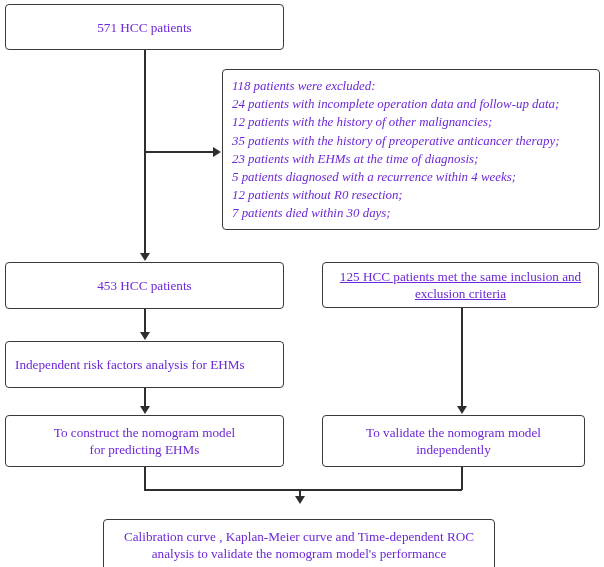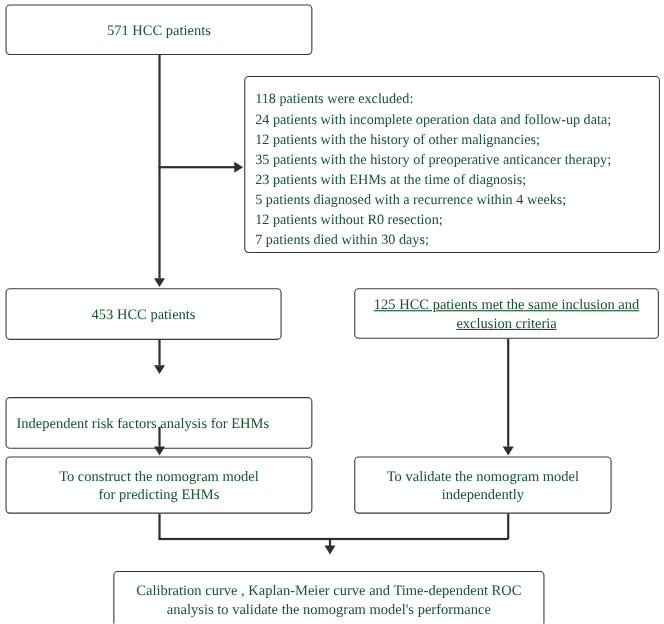--- a/index.html
+++ b/index.html
@@ -2,21 +2,21 @@
 <html><head>
 <meta charset="utf-8">
 <style>
   html,body{margin:0;padding:0;background:#ffffff;}
   #canvas{
     position:relative;
     width:604px;
     height:567px;
     background:#ffffff;
     font-family:"Liberation Serif","DejaVu Serif",serif;
-    color:#14532d;
+    color:#6d28d9;
     overflow:hidden;
   }
   .box{
     position:absolute;
     box-sizing:border-box;
     border:1.4px solid #3a3a3a;
     border-radius:4px;
     background:#ffffff;
     display:flex;
     align-items:center;
@@ -29,22 +29,23 @@
   }
   .box.left-align{
     justify-content:flex-start;
     text-align:left;
     padding-left:9px;
   }
   .box .txt{display:block;width:100%;}
   .excl{
     font-size:12.9px;
     line-height:18.2px;
-    align-items:flex-end;
-    padding-top:17px;
+    align-items:flex-start;
+    padding-top:7px;
+    font-style:italic;
   }
 
   
   .vline{position:absolute;width:1.5px;background:#2e2e2e;}
   .hline{position:absolute;height:1.5px;background:#2e2e2e;}
   .arrow-down{
     position:absolute;
     width:0;height:0;
     border-left:5px solid transparent;
     border-right:5px solid transparent;
@@ -71,39 +72,39 @@
     <span class="txt">118 patients were excluded:
 24 patients with incomplete operation data and follow-up data;
 12 patients with the history of other malignancies;
 35 patients with the history of preoperative anticancer therapy;
 23 patients with EHMs at the time of diagnosis;
 5 patients diagnosed with a recurrence within 4 weeks;
 12 patients without R0 resection;
 7 patients died within 30 days;</span>
   </div>
 
-  <div class="box" style="left:5px;top:262px;width:251px;height:47px;">
+  <div class="box" style="left:5px;top:262px;width:279px;height:47px;">
     <span class="txt">453 HCC patients</span>
   </div>
 
   <div class="box" style="left:322px;top:262px;width:277px;height:46px;text-decoration:underline;">
     <span class="txt">125 HCC patients met the same inclusion and
 exclusion criteria</span>
   </div>
 
-  <div class="box left-align" style="left:5px;top:341px;width:279px;height:47px;margin-top:20px;">
+  <div class="box left-align" style="left:5px;top:341px;width:279px;height:47px;">
     <span class="txt">Independent risk factors analysis for EHMs</span>
   </div>
 
   <div class="box" style="left:5px;top:415px;width:279px;height:52px;text-align:center;">
     <span class="txt">To construct the nomogram model
 for predicting EHMs</span>
   </div>
 
-  <div class="box" style="left:322px;top:415px;width:234px;height:52px;">
+  <div class="box" style="left:322px;top:415px;width:263px;height:52px;">
     <span class="txt">To validate the nomogram model
 independently</span>
   </div>
 
   <div class="box" style="left:103px;top:519px;width:392px;height:52px;">
     <span class="txt">Calibration curve , Kaplan-Meier curve and Time-dependent ROC
 analysis to validate the nomogram model's performance</span>
   </div>
 
   <div class="vline" style="left:144px;top:50px;height:203px;"></div>

